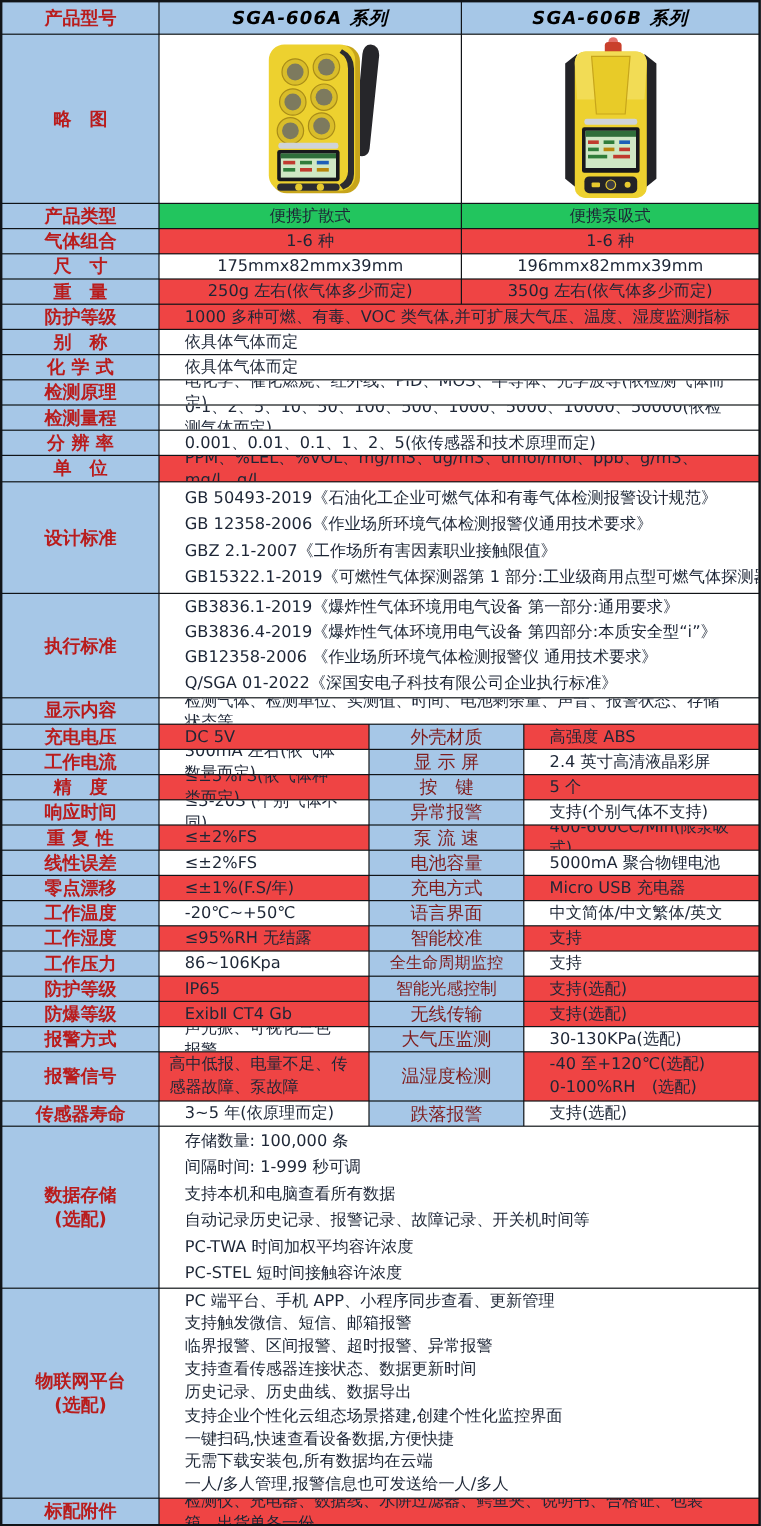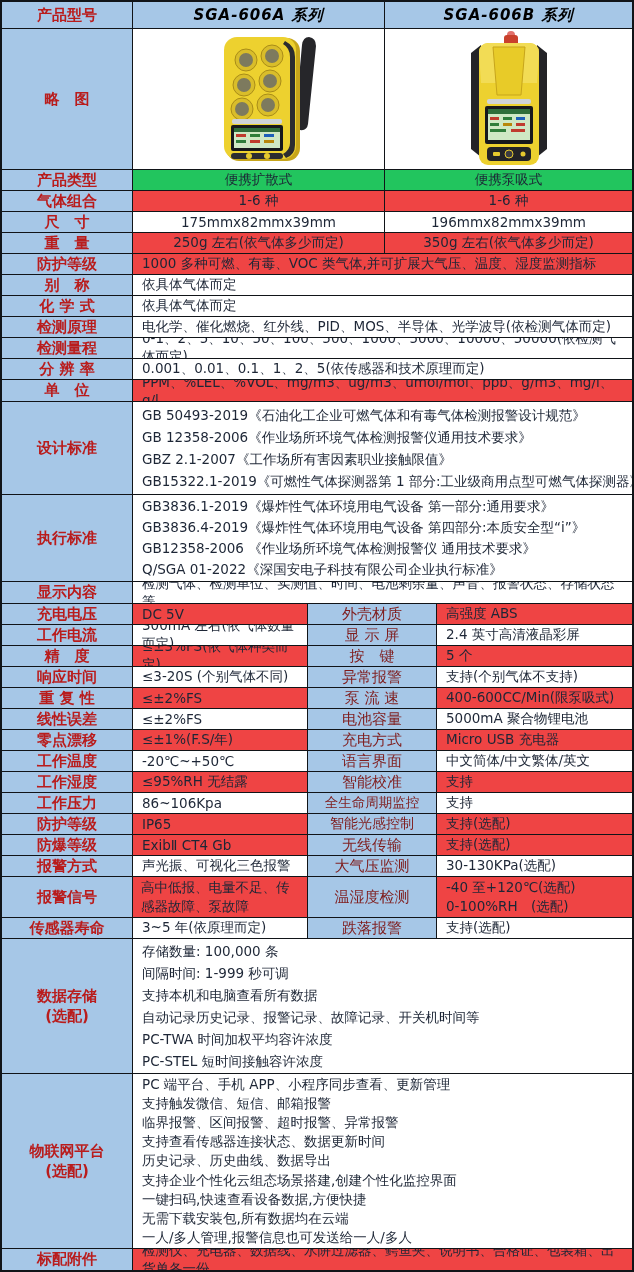--- a/index.html
+++ b/index.html
@@ -15,21 +15,21 @@
     justify-content:center; overflow:hidden;
   }
   .lab {
     width:130px; flex:none; background:#a6c7e7; color:#b91c1c;
     font-weight:bold; font-size:15px; text-align:center;
     flex-direction:column; line-height:1.35;
   }
   .colA { width:251px; flex:none; }
   .grow { flex:1 1 auto; }
   .v { font-size:13.5px; color:#1d2636; }
-  .left { justify-content:flex-start; text-align:left; padding:0 9px; }
+  .left { justify-content:flex-start; text-align:left; padding:0 21px; }
   .ml { flex-direction:column; align-items:flex-start; justify-content:center; }
   .ml div { white-space:nowrap; }
   .bg-m { background:#22c55e; }
   .bg-b { background:#ef4444; }
   .bg-w { background:#ffffff; }
   .lab2 { width:128px; flex:none; background:#a6c7e7; color:#7f1d1d;
           font-weight:normal; font-size:15px; text-align:center; }
   .val1 { width:174px; flex:none; }
   .hdr { font-weight:bold; font-size:15px; color:#000; letter-spacing:1px;font-style:italic; }
   .lh22 div { line-height:22px; } .lh21 div { line-height:21px; }

